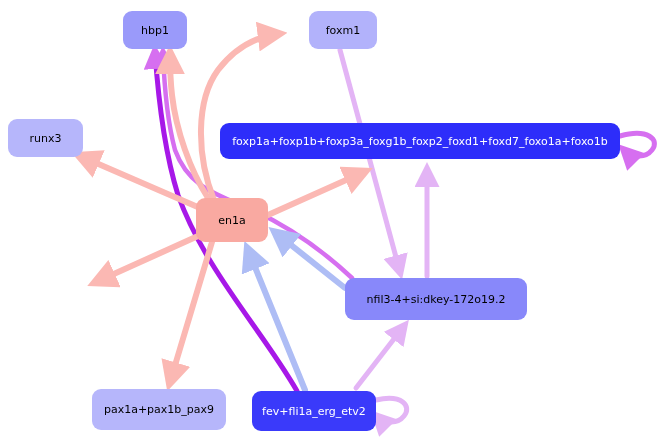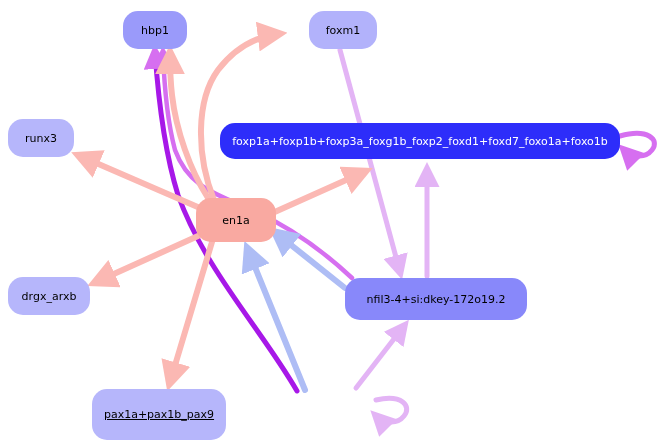--- a/index.html
+++ b/index.html
@@ -21,21 +21,21 @@
     top: 0;
     width: 662px;
     height: 441px;
   }
   .node {
     position: absolute;
     box-sizing: border-box;
     display: flex;
     align-items: center;
     justify-content: center;
-    border-radius: 15px;
+    border-radius: 9px;
     font-size: 11px;
     line-height: 1;
     white-space: nowrap;
     letter-spacing: 0px;
     z-index: 5;
     cursor: pointer;
   }
   .node-label {
     pointer-events: none;
   }
@@ -93,38 +93,38 @@
   </svg>
 
   <div class="node" style="left:123px; top:11px; width:64px; height:38px; background:#9a9afa; color:#000;">
     <span class="node-label">hbp1</span>
   </div>
 
   <div class="node" style="left:284px; top:11px; width:68px; height:38px; background:#b2b2fb; color:#000;margin-left:25px;">
     <span class="node-label">foxm1</span>
   </div>
 
-  <div class="node" style="left:8px; top:119px; width:66px; height:38px; background:#b6b6fb; color:#000;">
+  <div class="node" style="left:8px; top:119px; width:75px; height:38px; background:#b6b6fb; color:#000;">
     <span class="node-label">runx3</span>
   </div>
 
   <div class="node" style="left:220px; top:123px; width:400px; height:36px; background:#2d2dfa; color:#fff;">
     <span class="node-label">foxp1a+foxp1b+foxp3a_foxg1b_foxp2_foxd1+foxd7_foxo1a+foxo1b</span>
   </div>
 
-  <div class="node" style="left:196px; top:198px; width:80px; height:44px; background:#f9a9a1; color:#000;">
+  <div class="node" style="left:196px; top:198px; width:72px; height:44px; background:#f9a9a1; color:#000;">
     <span class="node-label">en1a</span>
   </div>
 
-  <div class="node" style="left:8px; top:277px; width:82px; height:38px; background:#b6b6fb; color:#000;">
-    <span class="node-label">drgx_arxb</span>
-  </div>
 
   <div class="node" style="left:345px; top:278px; width:182px; height:42px; background:#8888fa; color:#000;">
     <span class="node-label">nfil3-4+si:dkey-172o19.2</span>
   </div>
 
-  <div class="node" style="left:92px; top:389px; width:134px; height:51px; background:#b6b6fb; color:#000;text-decoration:underline;">
+  <div class="node" style="left:92px; top:389px; width:134px; height:41px; background:#b6b6fb; color:#000;">
     <span class="node-label">pax1a+pax1b_pax9</span>
   </div>
 
+  <div class="node" style="left:252px; top:391px; width:124px; height:40px; background:#3a3afa; color:#fff;">
+    <span class="node-label">fev+fli1a_erg_etv2</span>
+  </div>
 
 </div>
 
 </body></html>

